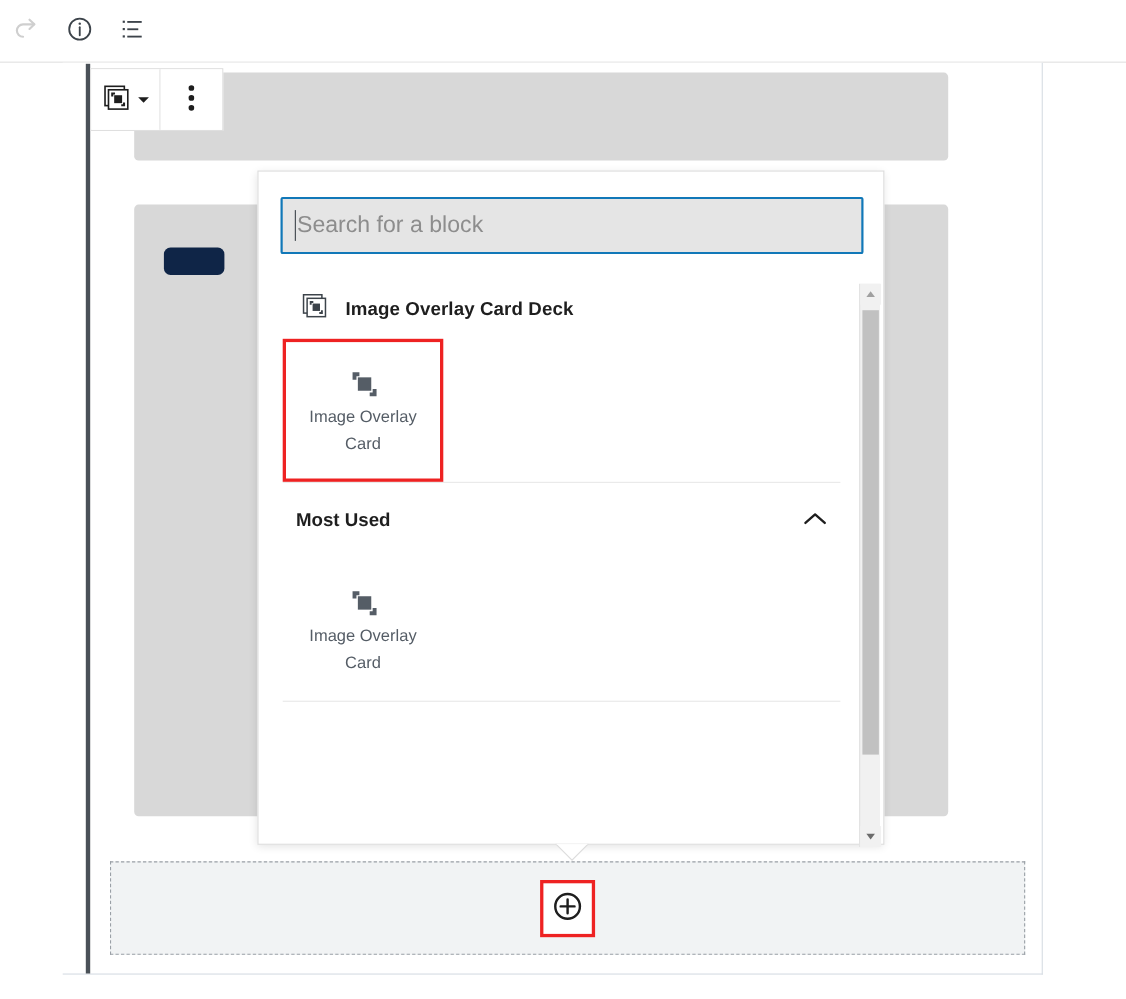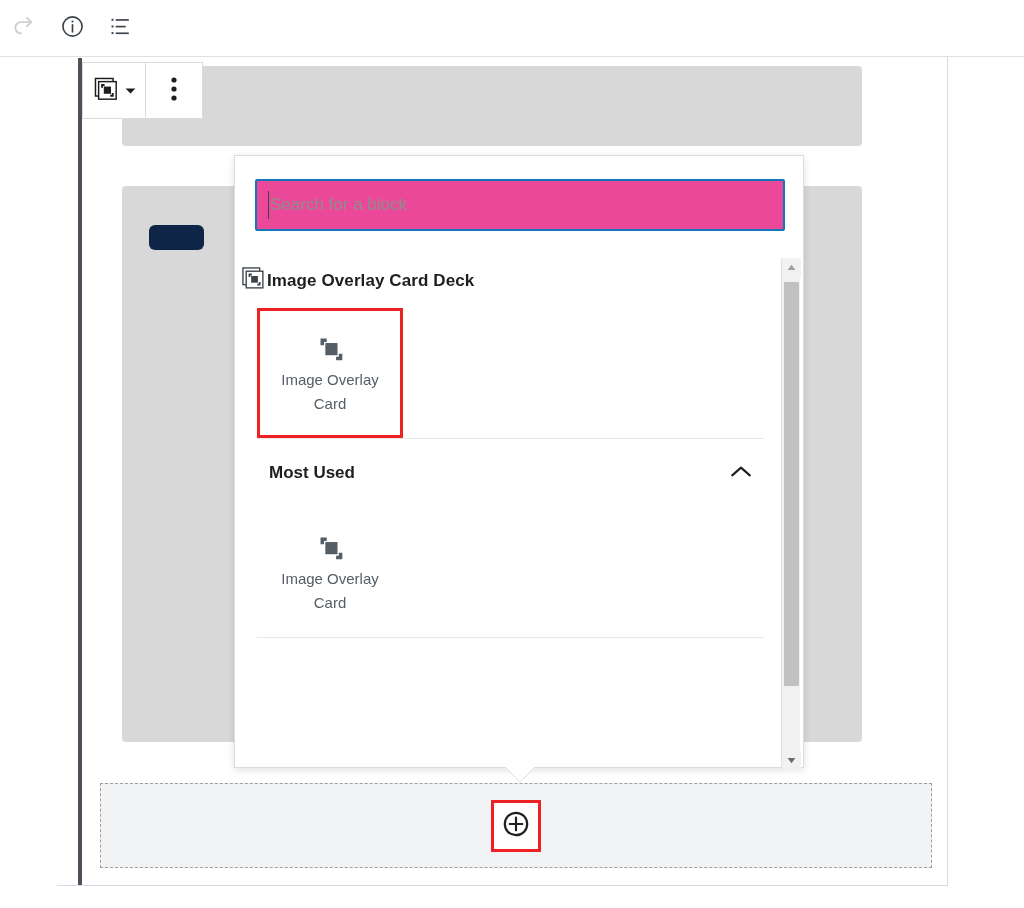--- a/index.html
+++ b/index.html
@@ -96,40 +96,40 @@
   }
   
   #inserter-tail{
     position:absolute; left:505px; top:767px; width:30px; height:16px; z-index:51;
   }
 
   #search-wrap{ position:absolute; left:20px; top:23px; width:530px; height:52px; }
   #search-input{
     width:100%; height:100%;
     border:2px solid #1178b8; border-radius:2px;
-    background:#ec4899;
+    background:#e5e5e5;
     font-family:"Liberation Sans", sans-serif;
-    font-size:17px; color:#1e1e1e;
+    font-size:21px; color:#1e1e1e;
     padding:0 14px 0 13px; outline:none;
   }
   #search-input::placeholder{ color:#8d8d8d; opacity:1; }
   #search-caret{
     position:absolute; left:13px; top:12px; width:1px; height:28px;
     background:#3c434a;
   }
 
   
   #inserter-scroll{
     position:absolute; left:0; top:98px; width:551px; height:514px;
     overflow:hidden;
   }
 
   .cat-header{
-    display:flex; align-items:center; 
-    padding:0 0 0 6px; height:54px;
+    display:flex; align-items:center; gap:14px;
+    padding:0 0 0 39px; height:54px;
   }
   .cat-header .cat-title{
     font-size:17px; font-weight:bold; color:#1e1e1e; letter-spacing:.1px;
   }
 
   .block-grid{
     display:flex; flex-wrap:wrap;
     padding:0 22px;
   }
   .block-item{

